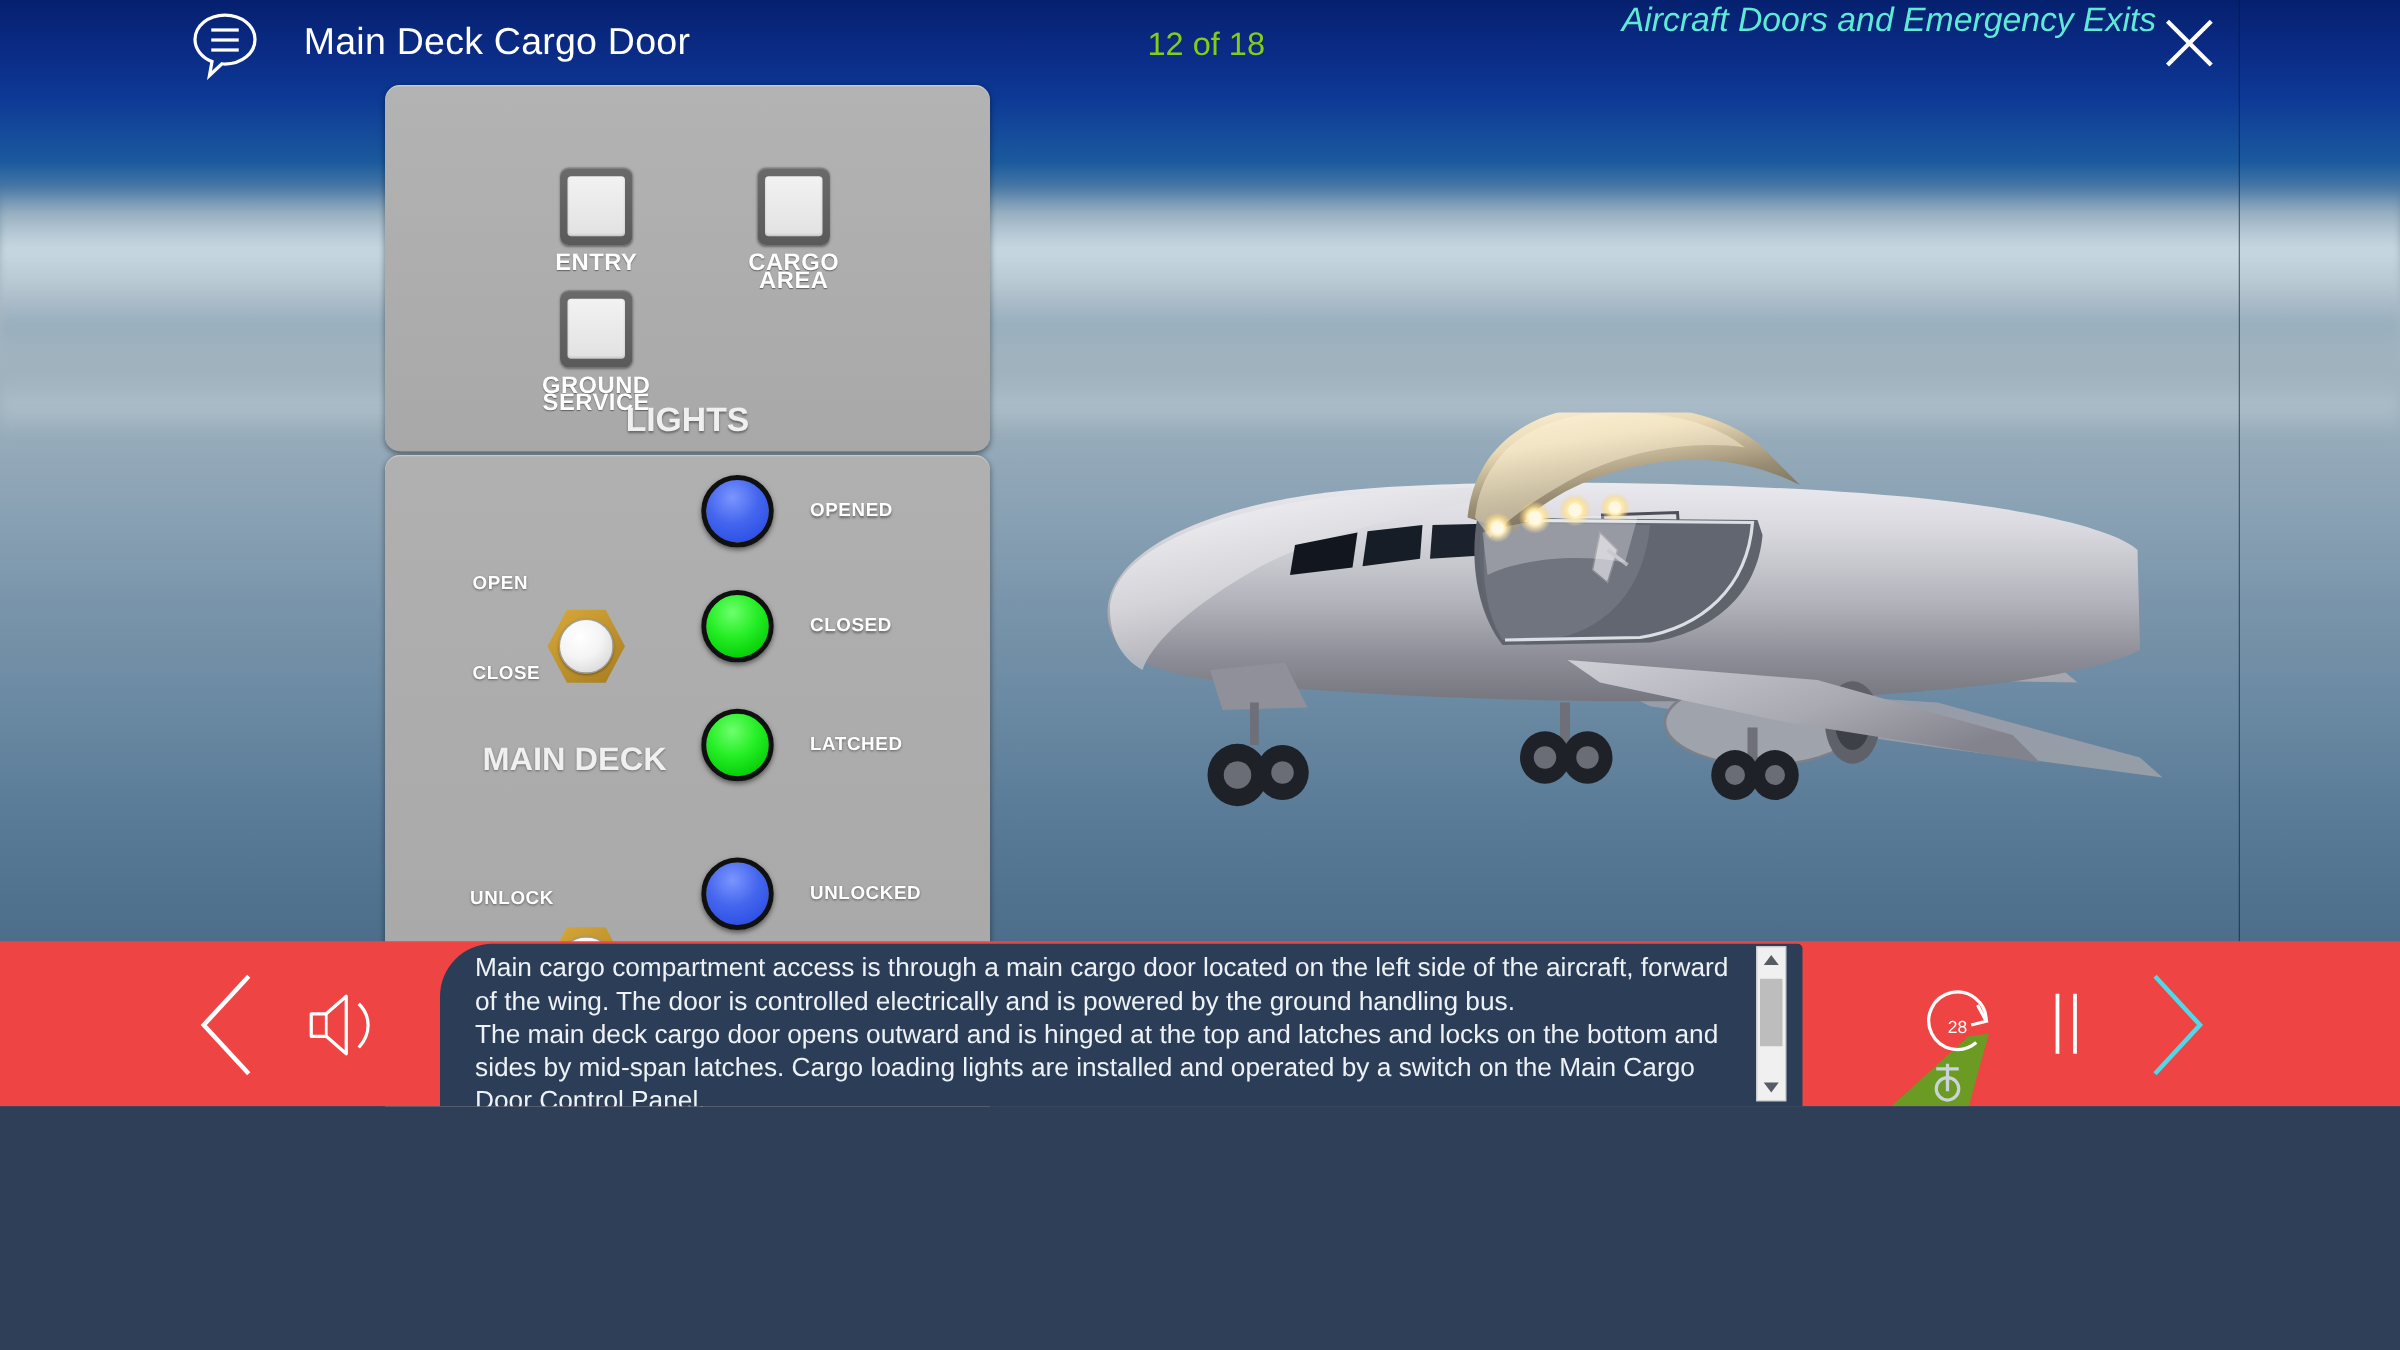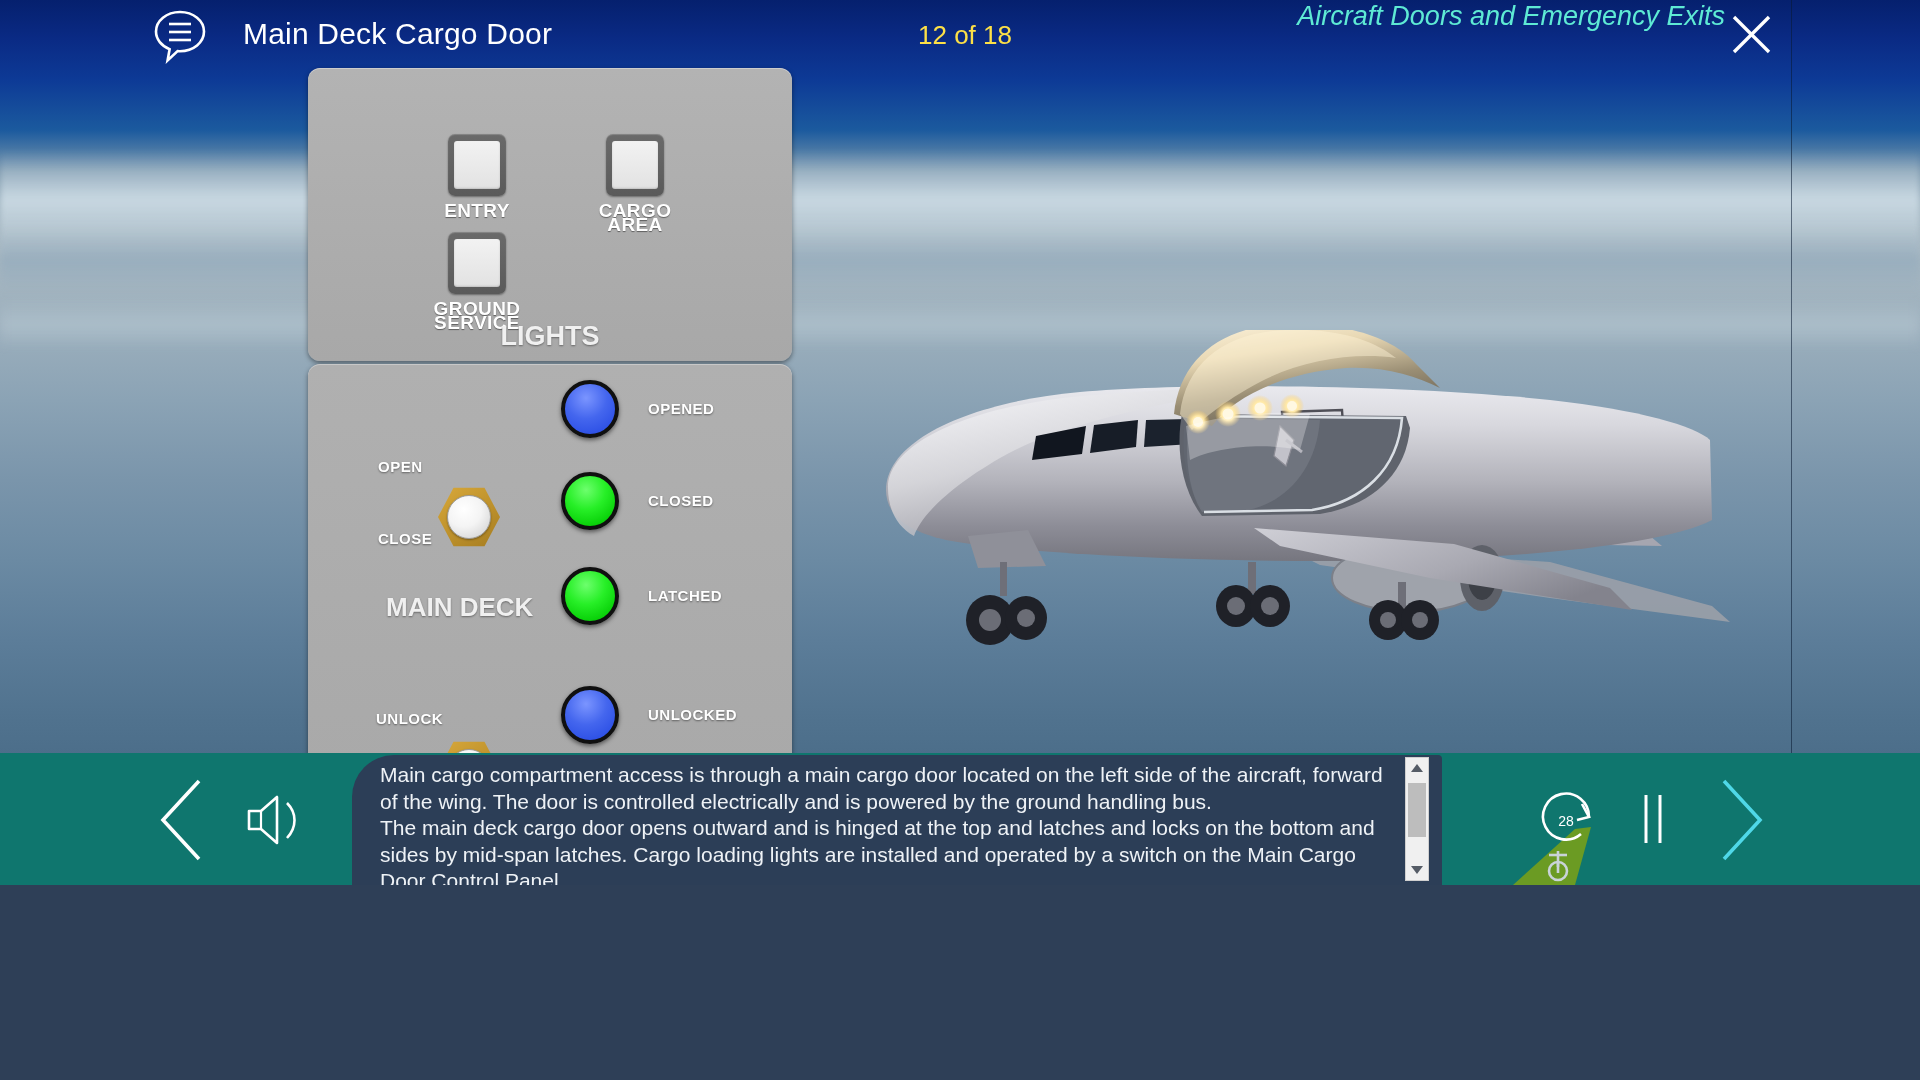--- a/index.html
+++ b/index.html
@@ -56,21 +56,21 @@
 
   
   .header { position:absolute; left:0; top:0; width:1920px; height:72px; }
   .chat-icon { position:absolute; left:152px; top:8px; width:56px; height:56px; }
   .hdr-title {
     position:absolute; left:243px; top:17px;
     font-size:30px; color:#ffffff; letter-spacing:0.2px; white-space:nowrap;
   }
   .hdr-page {
     position:absolute; left:910px; top:20px; width:110px; text-align:center;
-    font-size:26px; color:#fde047; white-space:nowrap;
+    font-size:26px; color:#84cc16; white-space:nowrap;
   }
   .hdr-course {
     position:absolute; right:195px; top:1px;
     font-size:27px; color:#5eead4; white-space:nowrap;font-style:italic;
   }
   .close-btn {
     position:absolute; left:1729px; top:12px; width:45px; height:45px; cursor:pointer;
   }
 
   
@@ -145,21 +145,21 @@
   .lamp.green { background:radial-gradient(circle at 42% 28%, #6dff6d 0%, #27ef27 42%, #0bd30b 75%, #03a803 100%); }
   .lamp.blue  { background:radial-gradient(circle at 42% 28%, #7b95ff 0%, #4466ee 45%, #2f52e6 78%, #2040c8 100%); }
   .lamp-label {
     position:absolute; color:#ffffff; font-weight:bold; font-size:15px;
     letter-spacing:0.5px; text-shadow:0 1px 2px rgba(0,0,0,0.45); white-space:nowrap;
   }
 
   
   .bottombar {
     position:absolute; left:0; bottom:0; width:1920px; height:132px;
-    background:#0f766e;
+    background:#ef4444;
   }
   .nav-prev { position:absolute; left:155px; bottom:22px; width:52px; height:86px; cursor:pointer; }
   .audio-btn { position:absolute; left:245px; bottom:36px; width:62px; height:58px; cursor:pointer; }
   .caption-box {
     position:absolute; left:352px; bottom:0px; width:1090px; height:130px;
     background:#2c3e57; border-top-left-radius:42px; border-top-right-radius:4px;
   }
   .caption-text {
     position:absolute; left:28px; top:7px; width:1010px;
     color:#eef2f6; font-size:21px; line-height:26.5px; white-space:pre-line;

